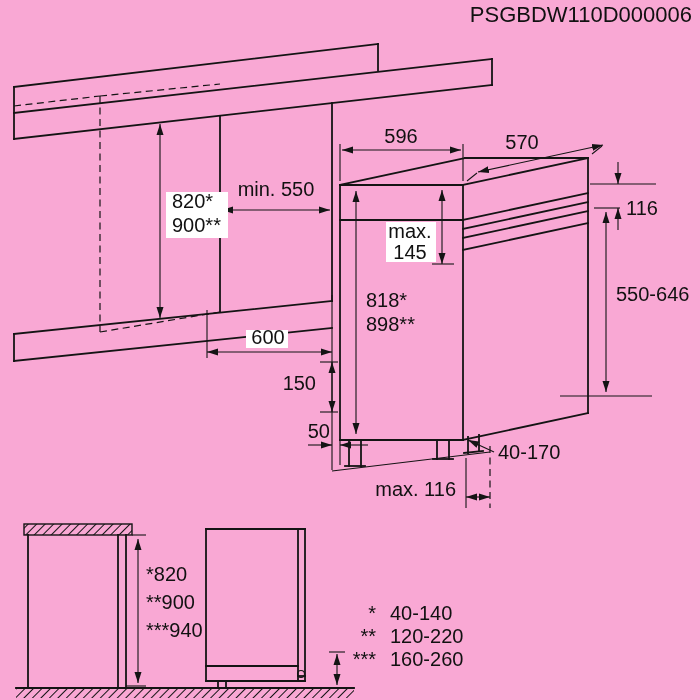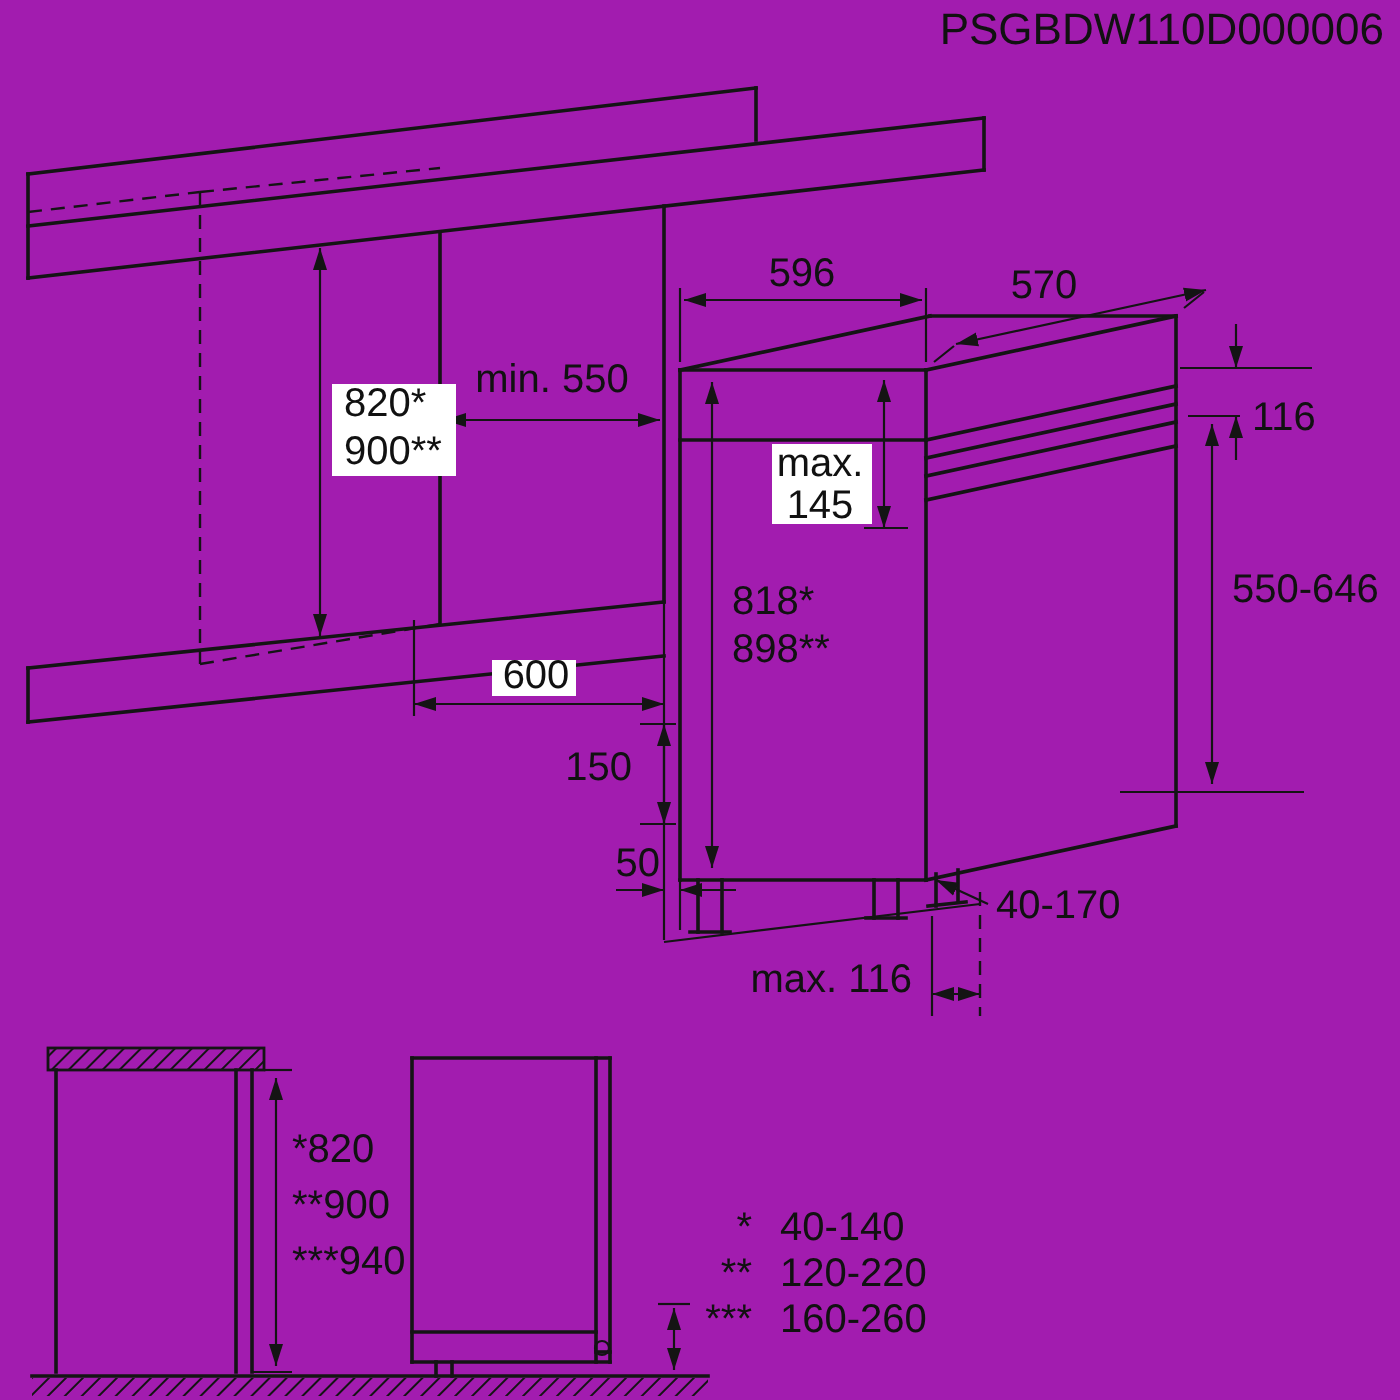--- a/index.html
+++ b/index.html
@@ -1,16 +1,16 @@
 <!DOCTYPE html>
 <html><head>
 <meta charset="utf-8">
 <style>
   html,body{margin:0;padding:0;background:#fff;}
-  #stage{width:700px;height:700px;background:#a21caf;position:relative;}
+  #stage{width:700px;height:700px;background:#f9a8d4;position:relative;}
   svg{display:block;}
   .ol{stroke:#141414;stroke-width:1.8;fill:none;stroke-linecap:square;}
   .thin{stroke:#141414;stroke-width:1.1;fill:none;}
   .dim{stroke:#141414;stroke-width:1.1;fill:none;}
   .dash{stroke:#141414;stroke-width:1.2;fill:none;stroke-dasharray:7 4.5;}
   text{font-family:"Liberation Sans",sans-serif;fill:#111;}
   .lbl{font-size:20px;}
   .ttl{font-size:22px;}
   .mask{fill:#ffffff;stroke:none;}
 </style>

